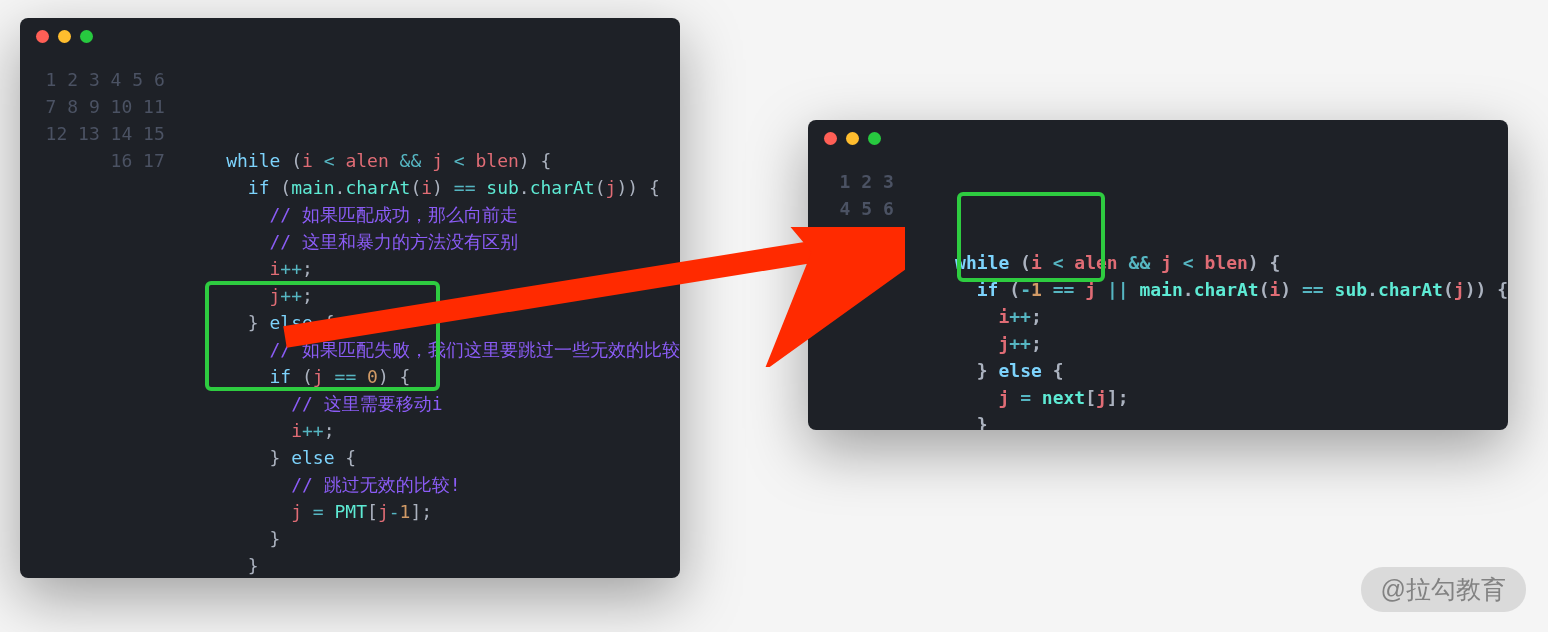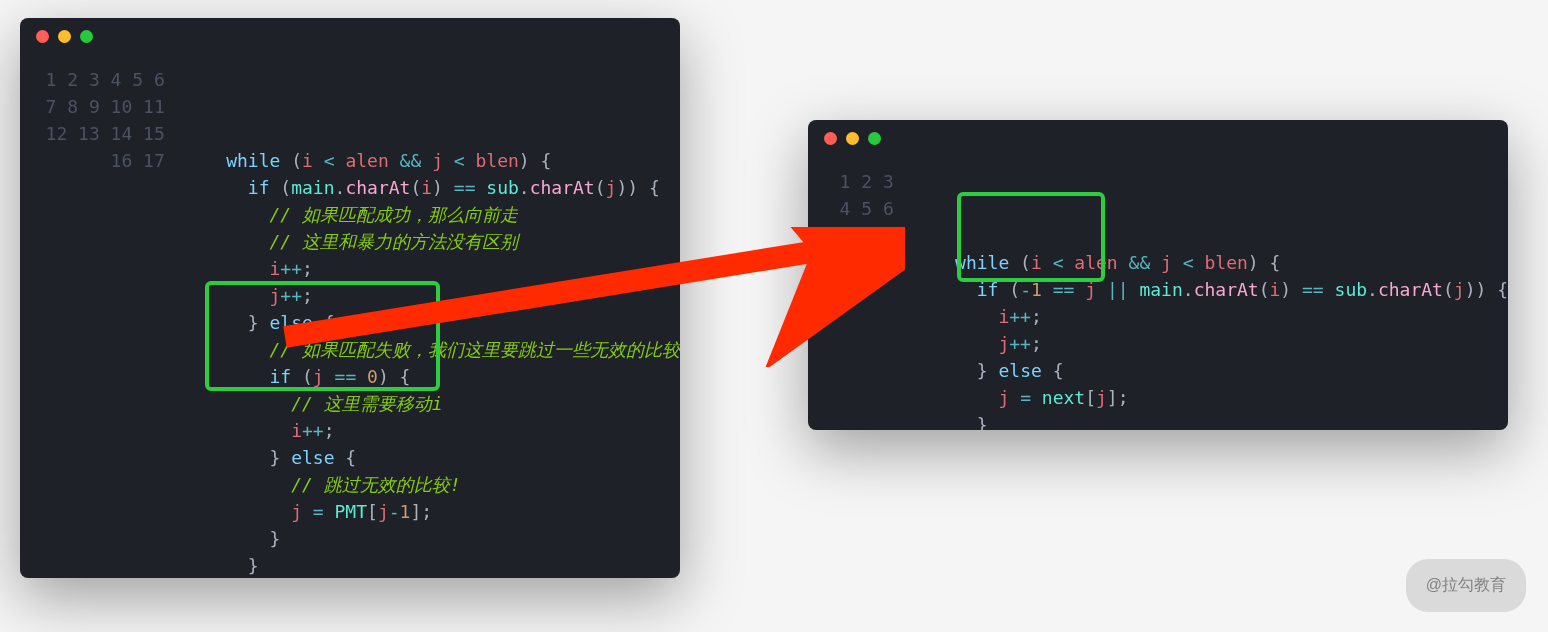--- a/index.html
+++ b/index.html
@@ -22,20 +22,21 @@
     left: 20px;
     top: 18px;
     width: 660px;
     height: 560px;
   }
   .window-right {
     left: 808px;
     top: 120px;
     width: 700px;
     height: 310px;
+    font-weight: bold;
   }
   .titlebar {
     height: 36px;
     display: flex;
     align-items: center;
     padding-left: 16px;
     gap: 9px;
   }
   .dot {
     width: 13px;
@@ -62,22 +63,22 @@
     flex: 1;
     white-space: pre;
     color: #abb2bf;
     position: relative;
   }
   .tok-keyword { color: #7dd3fc; }
   .tok-var     { color: #e06c75; }
   .tok-op      { color: #56b6c2; }
   .tok-num     { color: #d19a66; }
   .tok-punct   { color: #abb2bf; }
-  .tok-func    { color: #f9a8d4; }
-  .tok-comment { color: #84cc16; font-style: italic; }
+  .tok-func    { color: #5eead4; }
+  .tok-comment { color: #8b5cf6; }
   .tok-obj     { color: #5eead4; }
 
   .highlight-box {
     position: absolute;
     border: 4px solid #2ecc40;
     border-radius: 6px;
     pointer-events: none;
   }
   .hl-left {
     left: 22px;
@@ -101,23 +102,23 @@
     pointer-events: none;
     z-index: 10;
   }
 
   .watermark {
     position: absolute;
     right: 22px;
     bottom: 20px;
     background: rgba(200,200,200,0.6);
     color: rgba(120,120,120,0.9);
-    padding: 16px 20px;
+    padding: 6px 20px;
     border-radius: 22px;
-    font-size: 16px;
+    font-size: 25px;
     font-family: -apple-system, "PingFang SC", sans-serif;
   }
 </style>
 </head>
 <body>
 
 <div class="code-window window-left">
   <div class="titlebar">
     <span class="dot dot-red"></span>
     <span class="dot dot-yellow"></span>

